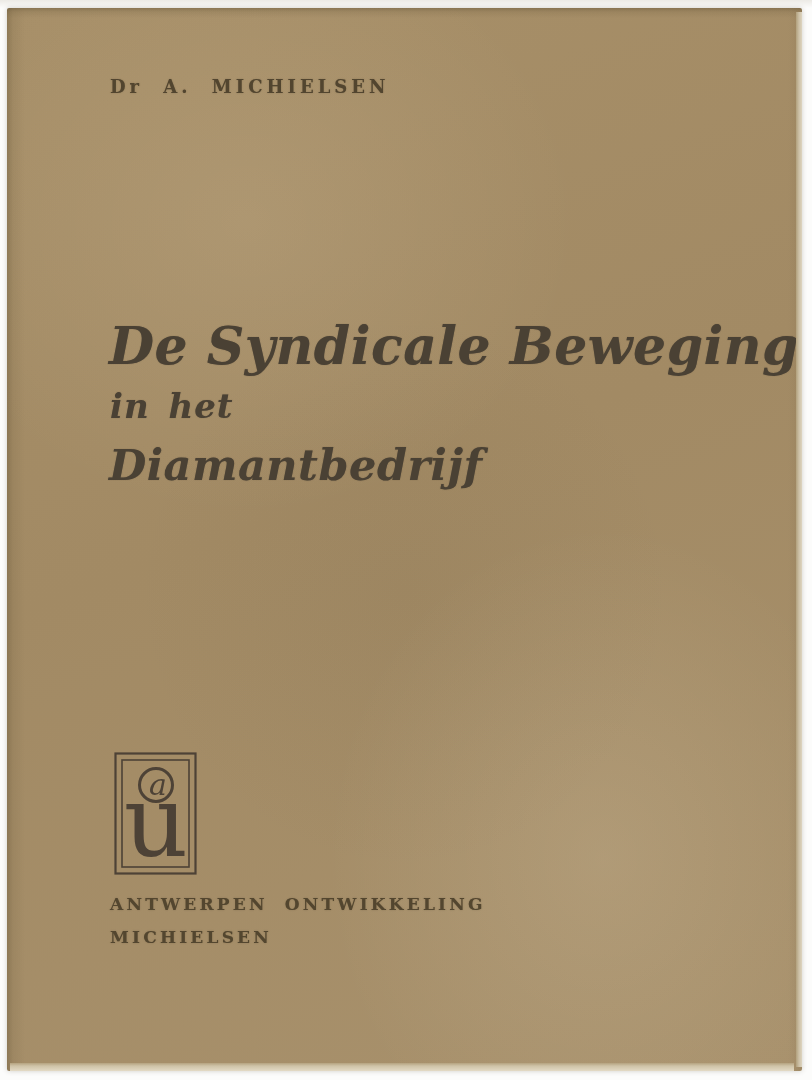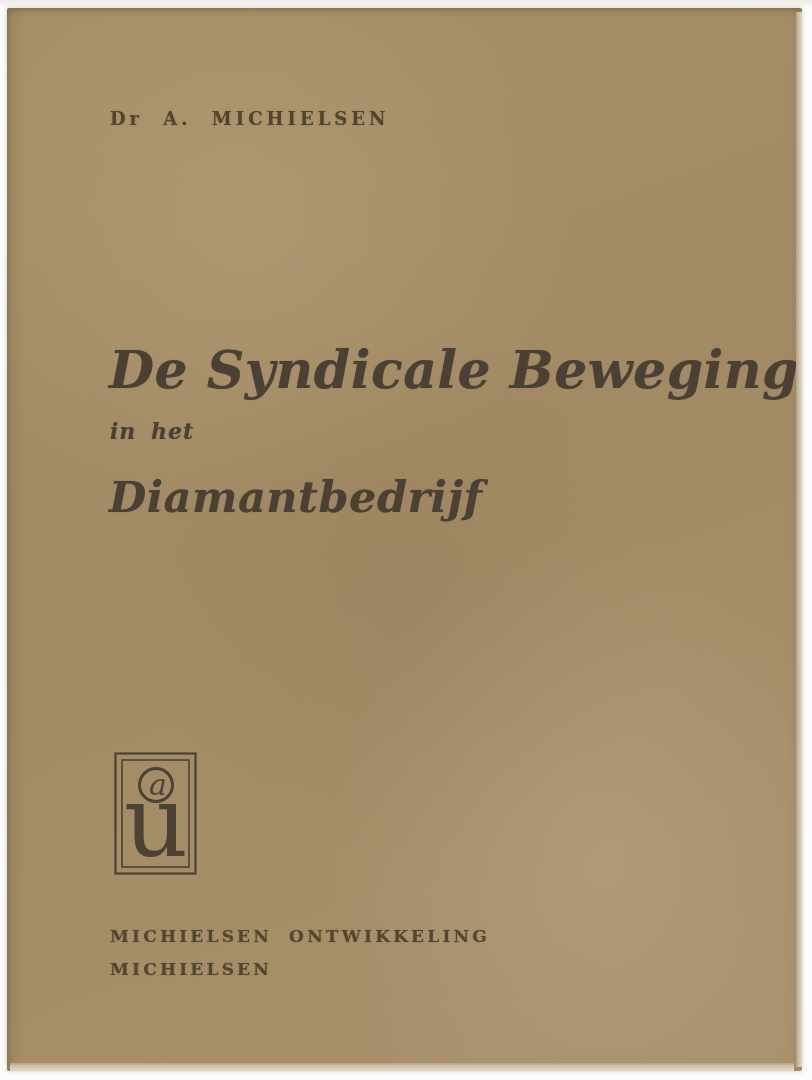--- a/index.html
+++ b/index.html
@@ -52,44 +52,43 @@
     right: 0;
     width: 6px;
     background: linear-gradient(90deg, #b1a07c 0, #ccc0a6 3px, #ded5c0 100%);
   }
   
   .ink {
     position: absolute;
     color: #4a4134;
     text-shadow: 0 0 1px rgba(74,65,52,0.55);
     white-space: nowrap;
-    margin-top: 32px;
   }
   .author-line {
     left: 103px;
     top: 68px;
     font-size: 18px;
     font-weight: bold;
     letter-spacing: 4px;
     word-spacing: 10px;
     color: #52452f;
     text-shadow: 0 0 1.2px rgba(82,69,47,0.5);
   }
   .title-line-1 {
     left: 102px;
-    top: 299px;
+    top: 307px;
     font-size: 52px;
     font-weight: bold;
     font-style: italic;
     letter-spacing: 0.5px;
   }
   .title-line-2 {
     left: 103px;
     top: 378px;
-    font-size: 22px;
+    font-size: 34px;
     font-weight: bold;
     font-style: italic;
     letter-spacing: 1px;
     word-spacing: 6px;
   }
   .title-line-3 {
     left: 102px;
     top: 432px;
     font-size: 43px;
     font-weight: bold;
@@ -143,21 +142,21 @@
     <div class="ink title-line-3">Diamantbedrijf</div>
 
     <svg class="publisher-logo" viewBox="0 0 83 123">
       <rect x="1.5" y="1.5" width="80" height="120" fill="none" stroke="#4d4236" stroke-width="2.2"></rect>
       <rect x="8" y="8" width="67" height="107" fill="none" stroke="#4d4236" stroke-width="1.6"></rect>
       <circle cx="42" cy="33" r="16.5" fill="none" stroke="#4d4236" stroke-width="3"></circle>
       <text class="logo-letter" x="44" y="42.5" font-size="30" font-style="italic" text-anchor="middle">a</text>
       <text class="logo-letter" x="42" y="104" font-size="100" text-anchor="middle">u</text>
     </svg>
 
-    <div class="ink imprint-line-1">MICHIELSEN ONTWIKKELING</div>
+    <div class="ink imprint-line-1">ANTWERPEN ONTWIKKELING</div>
 
     <div class="ink imprint-line-2">MICHIELSEN</div>
 
     <div class="page-edge-bottom"></div>
     <div class="page-edge-right"></div>
   </div>
 
 </div>
 
 </body></html>

